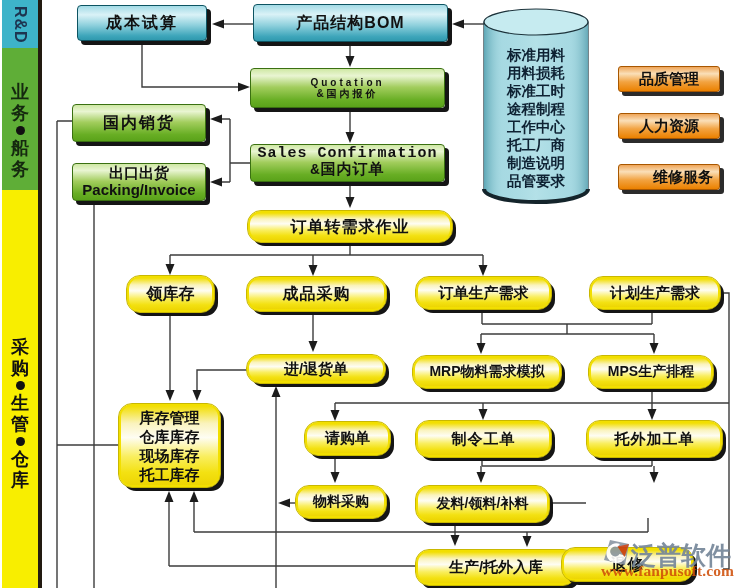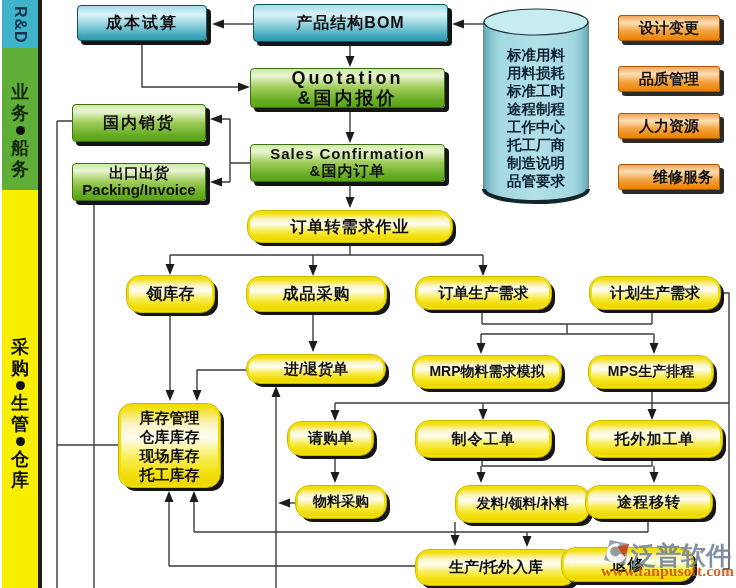--- a/index.html
+++ b/index.html
@@ -144,44 +144,42 @@
     <text x="536" y="150">托工厂商</text>
     <text x="536" y="168">制造说明</text>
     <text x="536" y="186">品管要求</text>
   </g>
 </g>
 </svg>
 
 <div class="bx cy" style="left:77px;top:5px;width:130px;height:36px;font-size:16px;letter-spacing:2px;">成本试算</div>
 <div class="bx cy" style="left:253px;top:4px;width:195px;height:38px;font-size:16px;letter-spacing:1px;">产品结构BOM</div>
 
-<div class="bx gr" style="left:250px;top:68px;width:195px;height:40px;font-size:18px;letter-spacing:3px;">Quotation<br>&amp;国内报价</div>
-<div class="bx gr" style="left:250px;top:144px;width:195px;height:38px;font-size:15px;letter-spacing:1px;">Sales Confirmation<br>&amp;国内订单</div>
+<div class="bx gr" style="left:250px;top:68px;width:195px;height:40px;font-size:10px;letter-spacing:3px;">Quotation<br>&amp;国内报价</div>
+<div class="bx gr" style="left:250px;top:144px;width:195px;height:38px;font-size:15px;letter-spacing:1px;font-family:Liberation Mono, monospace;">Sales Confirmation<br>&amp;国内订单</div>
 <div class="bx gr" style="left:72px;top:104px;width:134px;height:38px;font-size:16px;letter-spacing:2px;">国内销货</div>
 <div class="bx gr" style="left:72px;top:163px;width:134px;height:38px;font-size:15px;">出口出货<br>Packing/Invoice</div>
 
 <div class="bx ye" style="left:248px;top:211px;width:204px;height:31px;font-size:16px;letter-spacing:1px;">订单转需求作业</div>
 <div class="bx ye" style="left:127px;top:276px;width:87px;height:36px;font-size:16px;">领库存</div>
 <div class="bx ye" style="left:247px;top:277px;width:139px;height:34px;font-size:16px;letter-spacing:1px;">成品采购</div>
 <div class="bx ye" style="left:416px;top:277px;width:135px;height:32px;font-size:15px;">订单生产需求</div>
 <div class="bx ye" style="left:590px;top:277px;width:130px;height:32px;font-size:15px;">计划生产需求</div>
 <div class="bx ye" style="left:247px;top:355px;width:138px;height:28px;font-size:15px;">进/退货单</div>
 <div class="bx ye" style="left:413px;top:356px;width:148px;height:32px;font-size:14px;">MRP物料需求模拟</div>
 <div class="bx ye" style="left:589px;top:356px;width:124px;height:32px;font-size:14px;">MPS生产排程</div>
 <div class="bx ye" style="left:119px;top:404px;width:101px;height:83px;font-size:15px;line-height:19px;">库存管理<br>仓库库存<br>现场库存<br>托工库存</div>
-<div class="bx ye" style="left:288px;top:422px;width:85px;height:33px;font-size:15px;">请购单</div>
+<div class="bx ye" style="left:305px;top:422px;width:85px;height:33px;font-size:15px;">请购单</div>
 <div class="bx ye" style="left:416px;top:421px;width:135px;height:36px;font-size:15px;letter-spacing:1px;">制令工单</div>
 <div class="bx ye" style="left:587px;top:421px;width:135px;height:36px;font-size:15px;letter-spacing:1px;">托外加工单</div>
 <div class="bx ye" style="left:296px;top:486px;width:90px;height:32px;font-size:14px;">物料采购</div>
-<div class="bx ye" style="left:416px;top:486px;width:133px;height:36px;font-size:14px;margin-left:40px;">发料/领料/补料</div>
-<div class="bx ye" style="left:586px;top:486px;width:126px;height:32px;font-size:15px;letter-spacing:1px;">途程移转</div>
+<div class="bx ye" style="left:416px;top:486px;width:133px;height:36px;font-size:14px;">发料/领料/补料</div>
 <div class="bx ye" style="left:416px;top:550px;width:160px;height:35px;font-size:15px;">生产/托外入库</div>
 <div class="bx ye" style="left:562px;top:548px;width:131px;height:33px;font-size:16px;letter-spacing:1px;">退修</div>
 
-<div class="bx og" style="left:618px;top:15px;width:102px;height:26px;font-size:15px;">设计变更</div>
 <div class="bx og" style="left:618px;top:66px;width:102px;height:26px;font-size:15px;">品质管理</div>
 <div class="bx og" style="left:618px;top:113px;width:102px;height:26px;font-size:15px;">人力资源</div>
 <div class="bx og" style="left:618px;top:164px;width:102px;height:26px;font-size:15px;padding-left:28px;">维修服务</div>
 
 <div id="wm" style="left:598px;top:536px;width:138px;height:46px;">
   <svg width="138" height="46" viewBox="0 0 138 46">
     <g opacity="0.9">
       <path d="M12 4 L31 8 L27 29 L6 24 Z" fill="#8a96a4"></path>
       <path d="M22 8 A10 10 0 1 0 28 20 L21.5 18 A5 5 0 1 1 19.5 11 Z" fill="#fff"></path>
       <path d="M19.5 10.5 L31 8 L26.5 21 Z" fill="#c83c10"></path>

